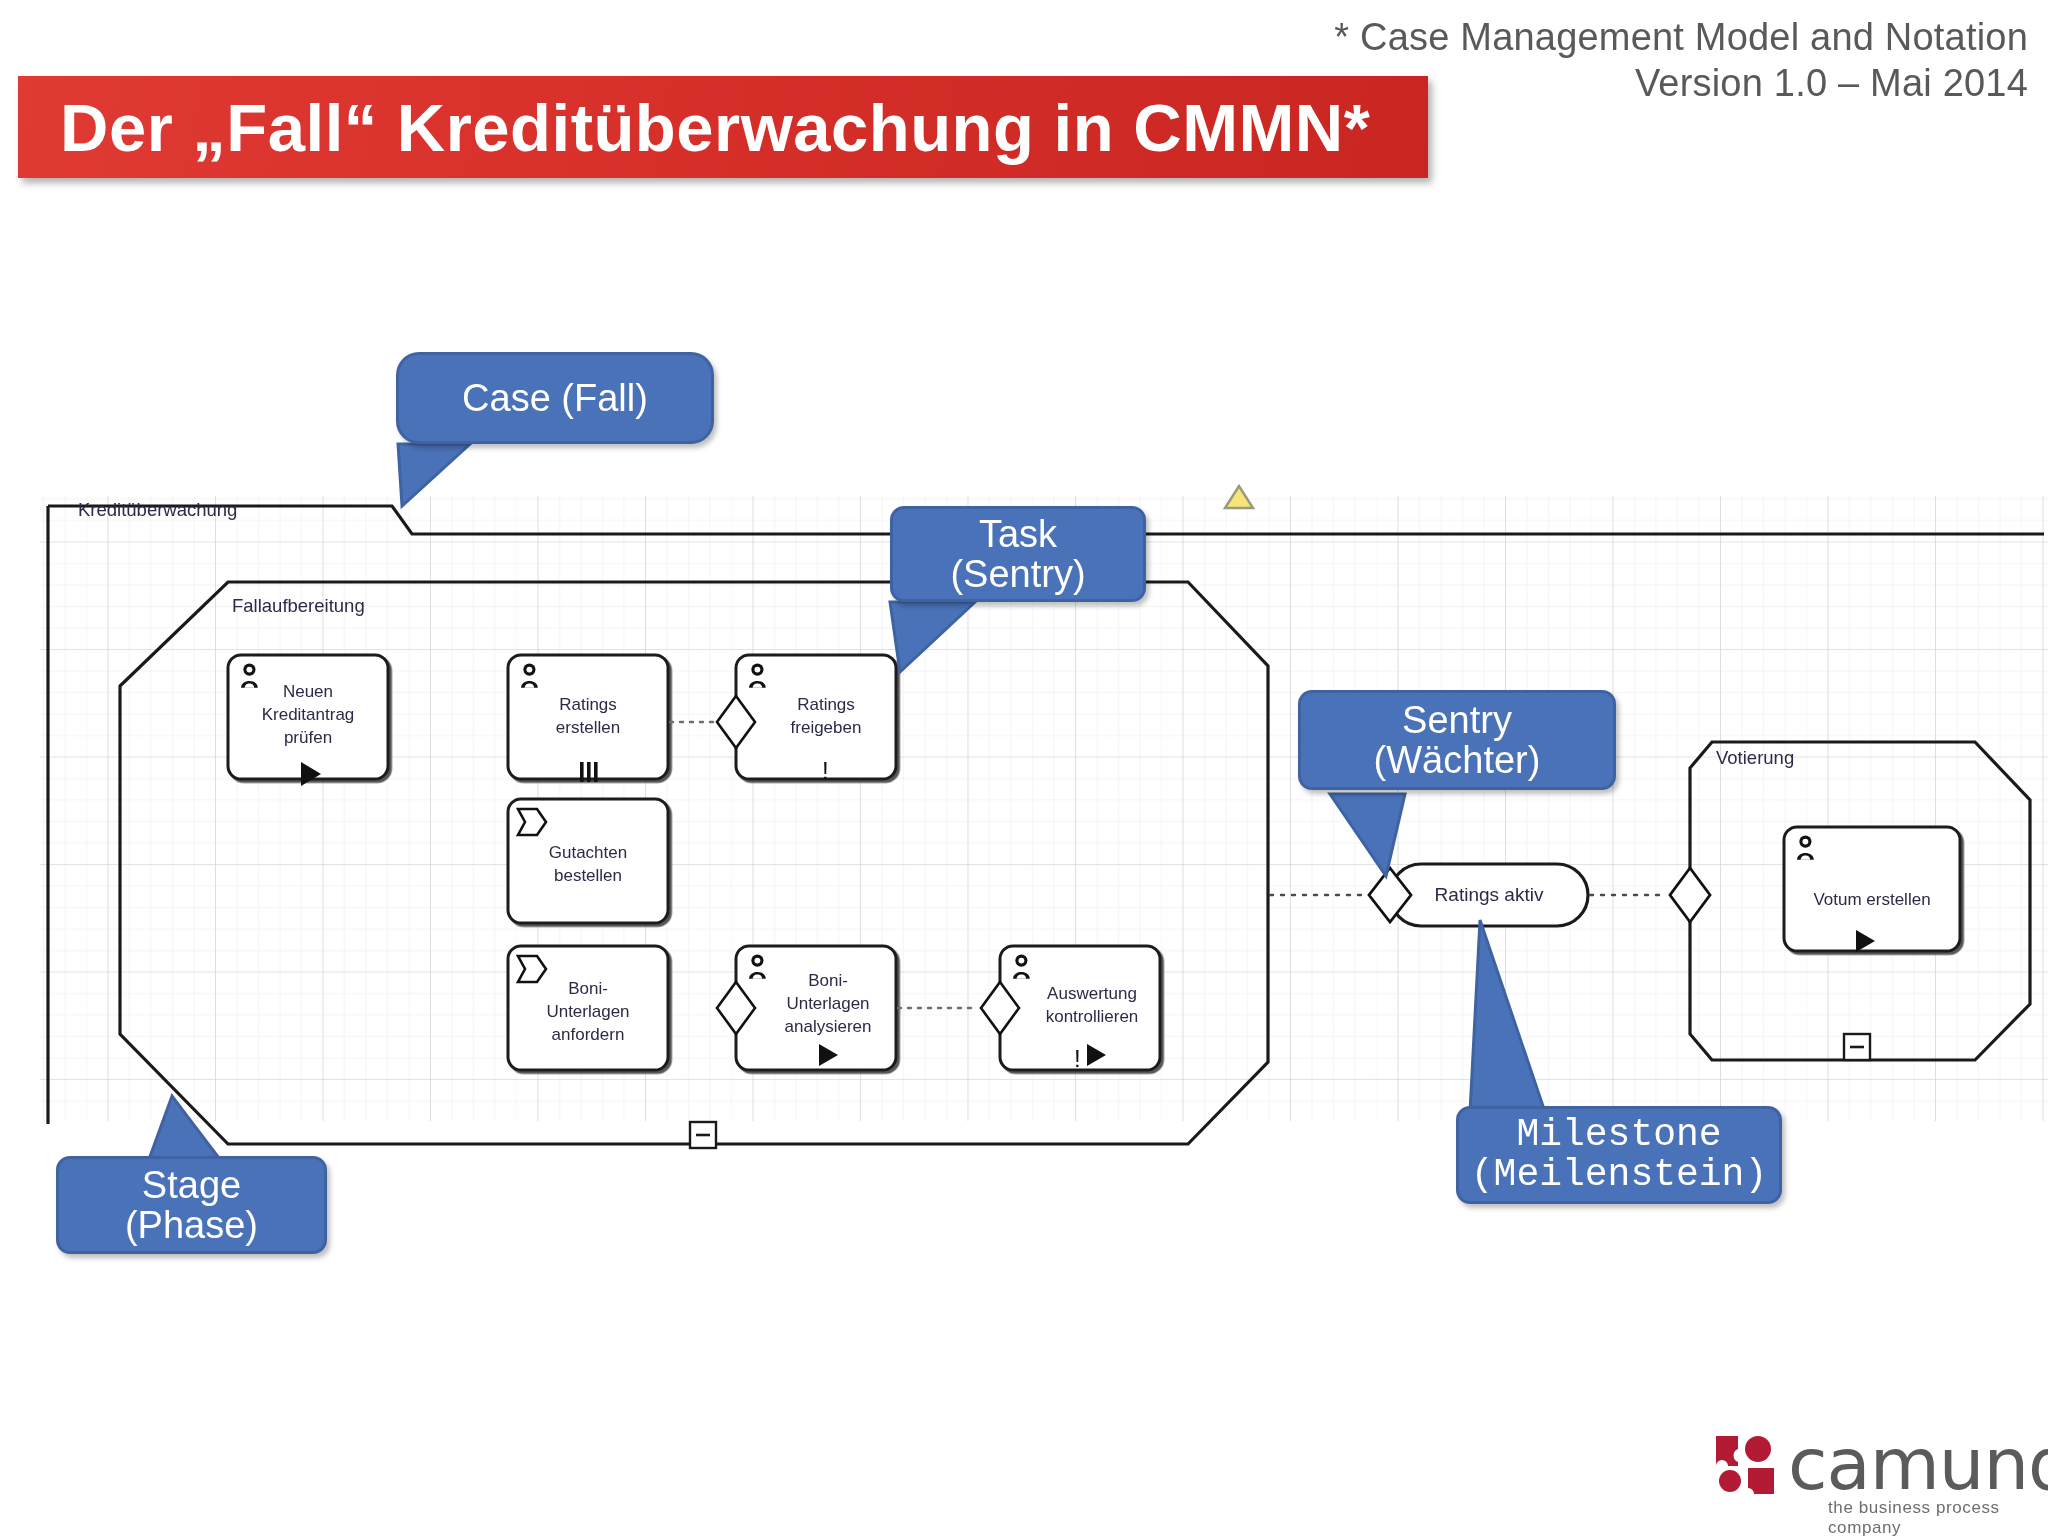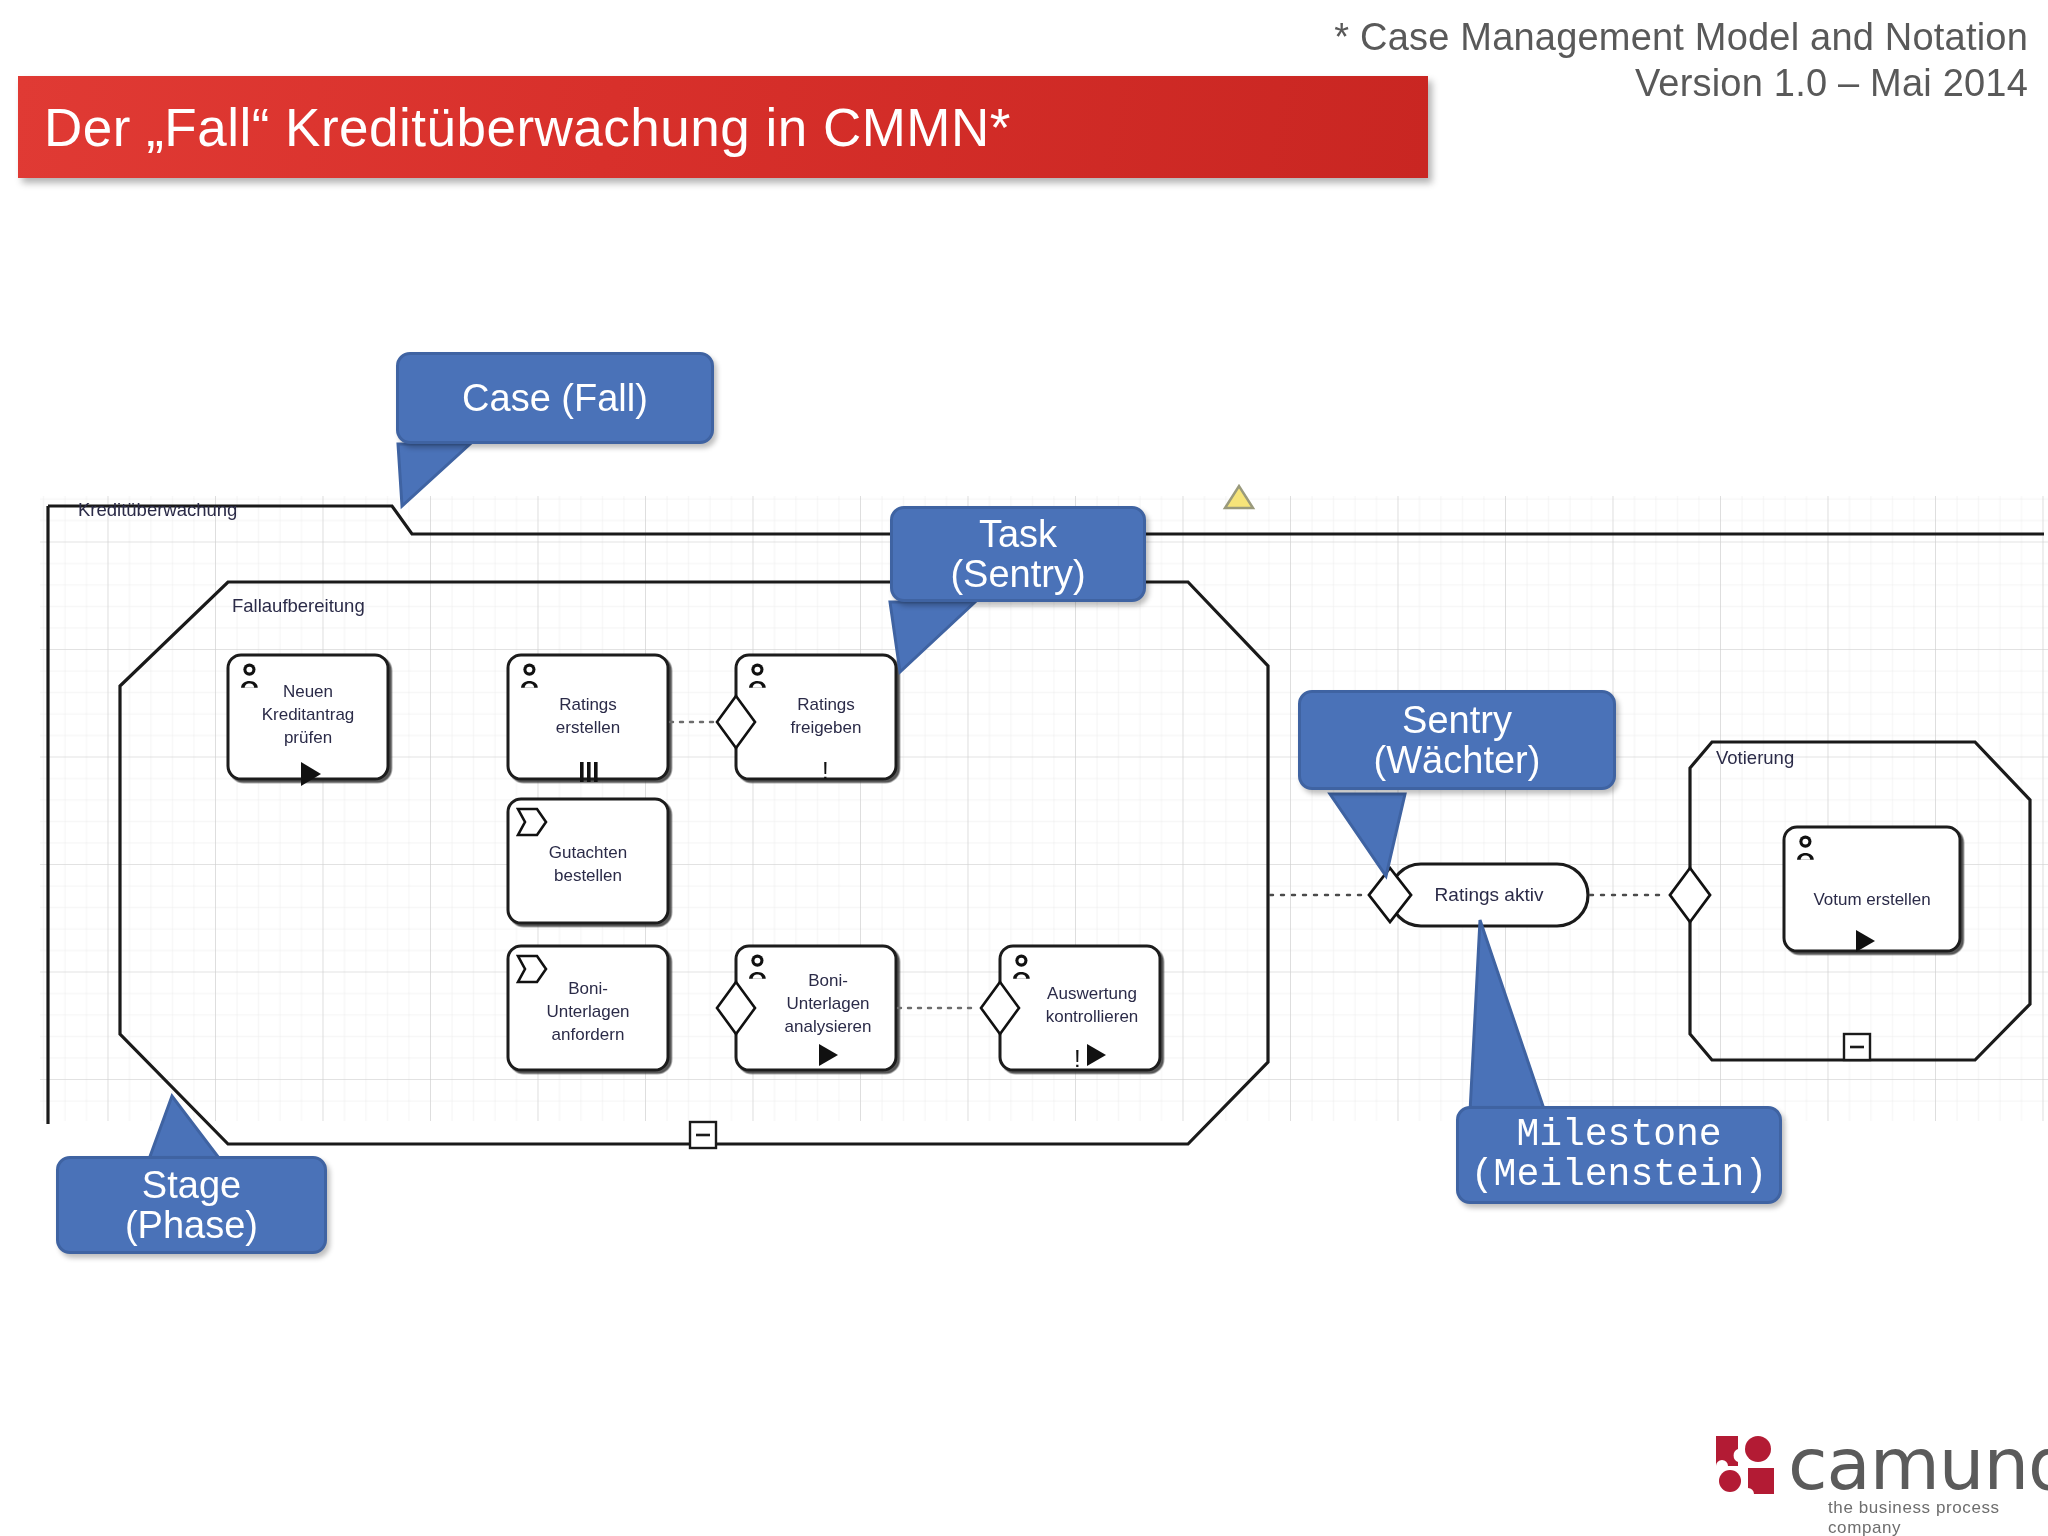--- a/index.html
+++ b/index.html
@@ -33,23 +33,23 @@
     top: 76px;
     width: 1410px;
     height: 102px;
     background: linear-gradient(100deg,#e03a34 0%, #d8302b 42%, #c92622 100%);
     box-shadow: 4px 5px 7px rgba(0,0,0,0.30);
     display: flex;
     align-items: center;
   }
   #title-text {
     color: #ffffff;
-    font-size: 53px;
-    font-weight: 400;
-    padding-left: 26px;
+    font-size: 67px;
+    font-weight: 700;
+    padding-left: 42px;
     white-space: nowrap;
     letter-spacing: 0.5px;
   }
 
   
   #canvas {
     position: absolute;
     left: 0;
     top: 4px;
     width: 2048px;
@@ -321,21 +321,21 @@
 
     <polygon points="1330,790 1405,790 1386,872"></polygon>
 
     <polygon points="1470,1108 1545,1108 1480,916"></polygon>
 
     <polygon points="148,1158 222,1158 172,1092"></polygon>
   </g>
 </svg>
 </div>
 
-<div class="callout" style="left:396px; top:352px; width:318px; height:92px;">
+<div class="callout" style="left:396px; top:352px; width:318px; height:92px;border-radius:23px;">
   <div>
     <span>Case (Fall)</span>
   </div>
 </div>
 
 <div class="callout" style="left:890px; top:506px; width:256px; height:96px;">
   <div>
     <span>Task</span>
     <span>(Sentry)</span>
   </div>

